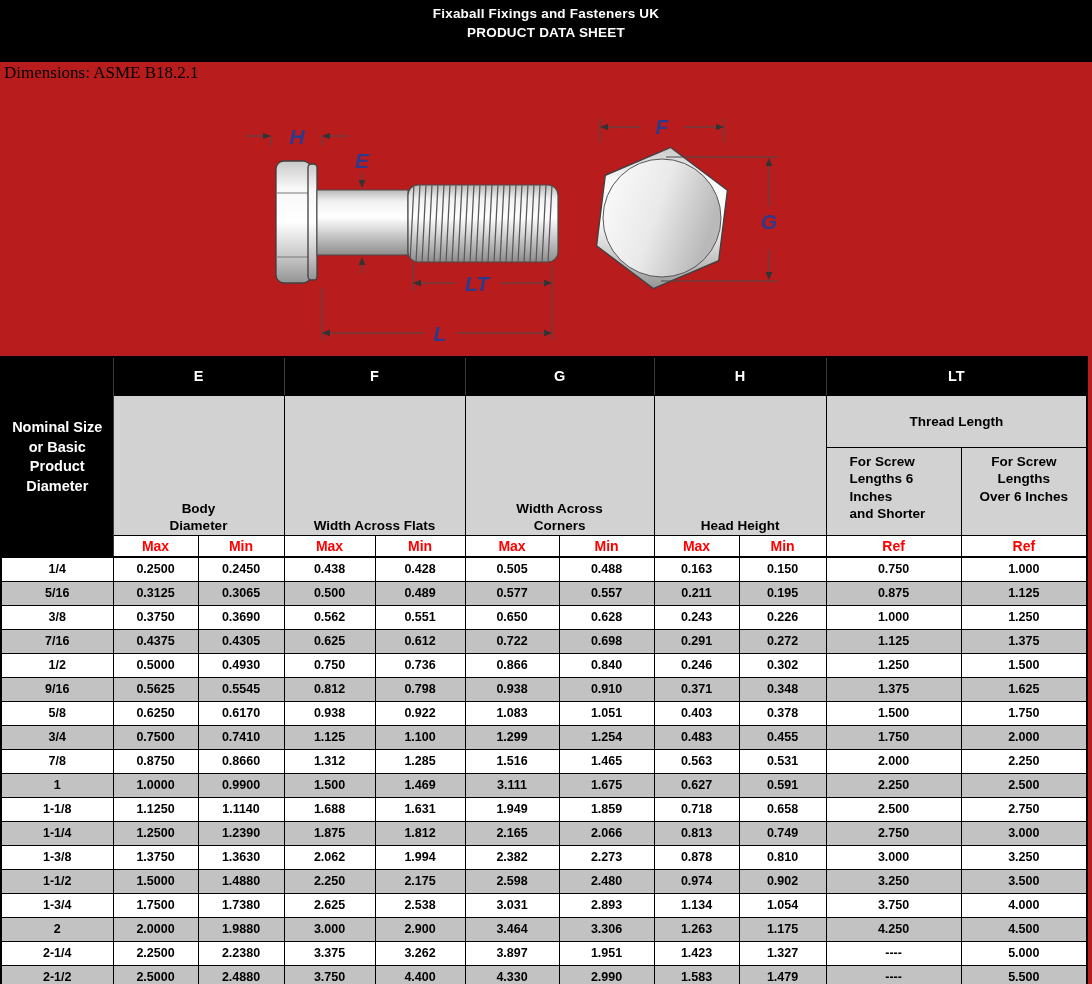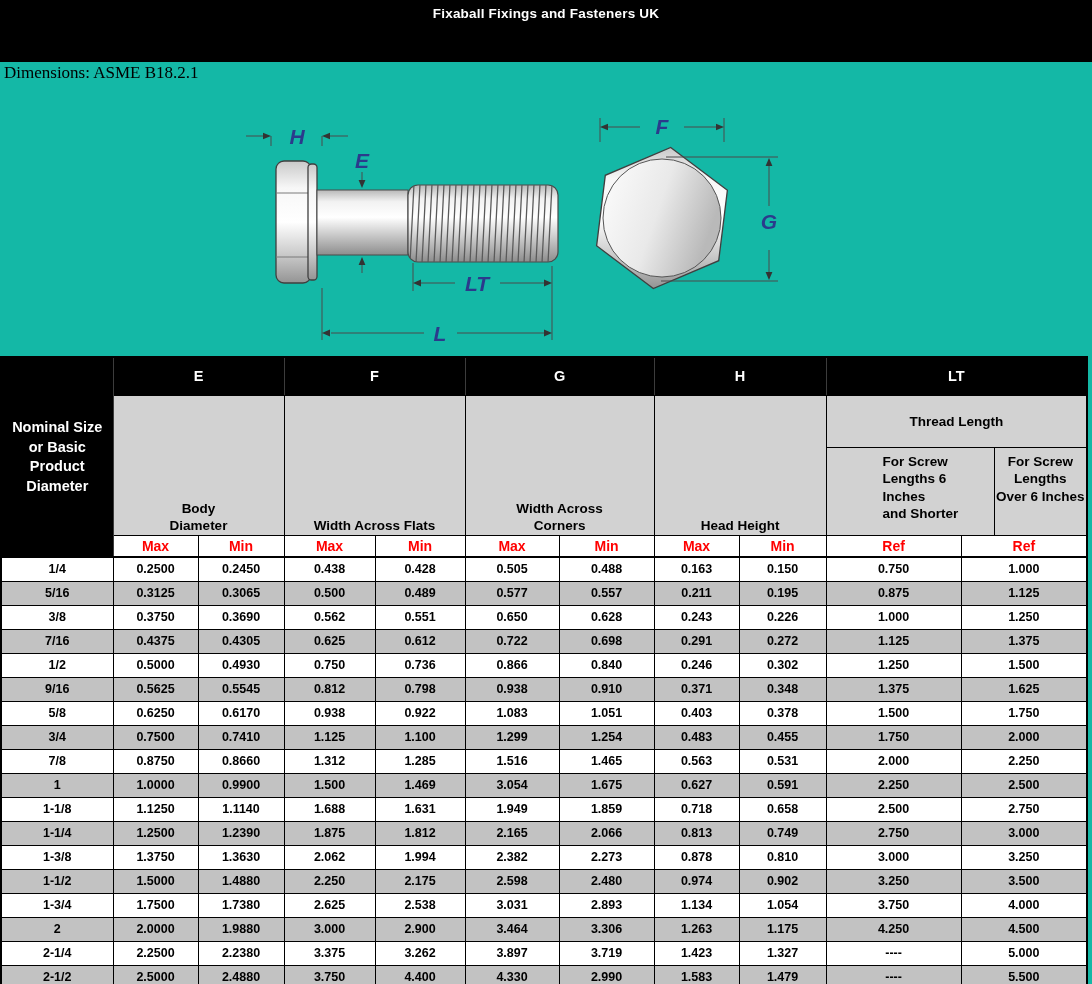--- a/index.html
+++ b/index.html
@@ -4,21 +4,21 @@
 <style>
   :root{
     --banner-bg:#000000;
     --red:#ff0000;
     --navy:#2b3a8c;
     --hdr-gray:#d2d2d2;
     --stripe:#c2c2c2;
   }
   *{box-sizing:border-box;}
   body{margin:0;background:#ffffff;font-family:"Liberation Sans",sans-serif;}
-  .page{position:relative;width:1092px;height:984px;background:#14b8a6;overflow:hidden;}
+  .page{position:relative;width:1092px;height:984px;background:#b91c1c;overflow:hidden;}
 
   
   .banner{
     position:absolute;left:0;top:0;width:1092px;height:62px;
     background:var(--banner-bg);color:#ffffff;text-align:center;
     padding-top:4px;
   }
   .banner div{font-weight:bold;font-size:13.5px;line-height:19px;letter-spacing:.2px;}
 
   
@@ -57,37 +57,38 @@
     white-space:pre-line;vertical-align:middle;border-color:#000;
   }
   tr.r2{height:124px;}
   tr.r2 td{background:var(--hdr-gray);font-size:13.5px;vertical-align:bottom;}
   .gname{white-space:pre-line;line-height:1.28;padding-bottom:3px;}
   td.lt-cell{vertical-align:top;}
   .tl{
     height:52px;display:flex;align-items:center;justify-content:center;
     border-bottom:1px solid #000;font-size:13.5px;
   }
-  .lt-subs{display:flex;height:87px;align-items:stretch;padding-left:33px;}
+  .lt-subs{display:flex;height:87px;align-items:stretch;}
   .lt-sub{white-space:pre-line;line-height:1.3;font-size:13.5px;padding-top:5px;}
   .lt-sub.left{width:135px;text-align:left;padding-left:23px;border-right:1px solid #000;}
   .lt-sub.right{flex:1;text-align:center;}
   tr.r3{height:22px;padding-left:48px;}
   tr.r3 td{background:#ffffff;color:var(--red);font-size:14px;border-bottom:2px solid #000;}
   tbody.data tr{height:24px;}
   tbody.data td{font-size:12.5px;background:#ffffff;}
   tbody.data tr.stripe td{background:var(--stripe);}
 </style>
 </head>
 <body>
 
 <div class="page">
 
   <header class="banner">
     <div>Fixaball Fixings and Fasteners UK</div>
+    <div>PRODUCT DATA SHEET</div>
   </header>
 
   <div class="dims-note">Dimensions: ASME B18.2.1</div>
 
   <svg class="diagram" width="1092" height="356" viewBox="0 0 1092 356">
     <defs>
       <linearGradient id="metalV" x1="0" y1="0" x2="0" y2="1">
         <stop offset="0" stop-color="#c9c9c9"></stop>
           <stop offset="0.22" stop-color="#f7f7f7"></stop>
         <stop offset="0.5" stop-color="#ffffff"></stop>
@@ -345,21 +346,21 @@
           <td>0.531</td>
           <td>2.000</td>
           <td>2.250</td>
         </tr>
         <tr class="stripe">
           <td>1</td>
           <td>1.0000</td>
           <td>0.9900</td>
           <td>1.500</td>
           <td>1.469</td>
-          <td>3.054</td>
+          <td>3.111</td>
           <td>1.675</td>
           <td>0.627</td>
           <td>0.591</td>
           <td>2.250</td>
           <td>2.500</td>
         </tr>
         <tr>
           <td>1-1/8</td>
           <td>1.1250</td>
           <td>1.1140</td>
@@ -437,21 +438,21 @@
           <td>4.250</td>
           <td>4.500</td>
         </tr>
         <tr>
           <td>2-1/4</td>
           <td>2.2500</td>
           <td>2.2380</td>
           <td>3.375</td>
           <td>3.262</td>
           <td>3.897</td>
-          <td>3.719</td>
+          <td>1.951</td>
           <td>1.423</td>
           <td>1.327</td>
           <td>----</td>
           <td>5.000</td>
         </tr>
         <tr class="stripe">
           <td>2-1/2</td>
           <td>2.5000</td>
           <td>2.4880</td>
           <td>3.750</td>

